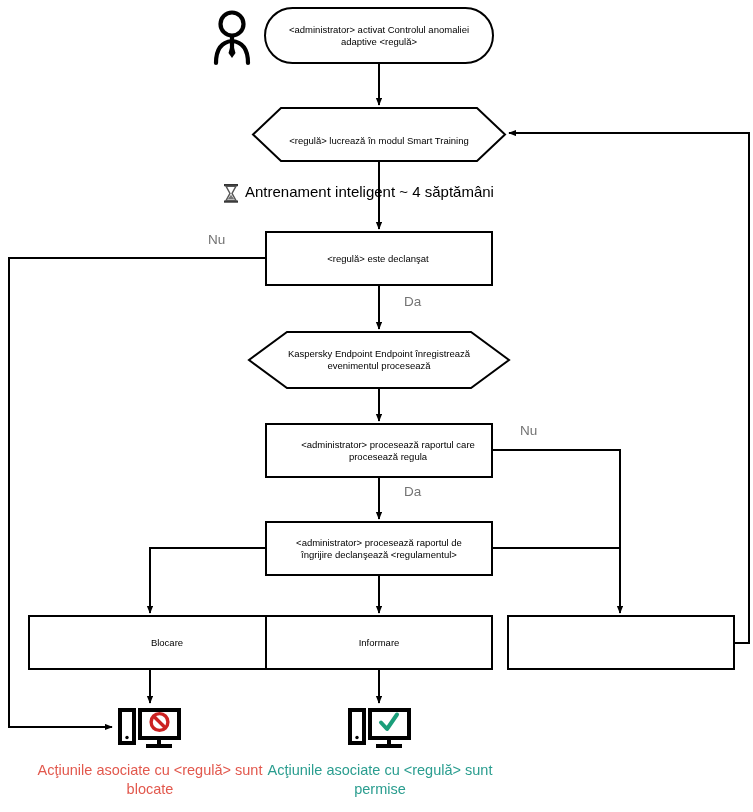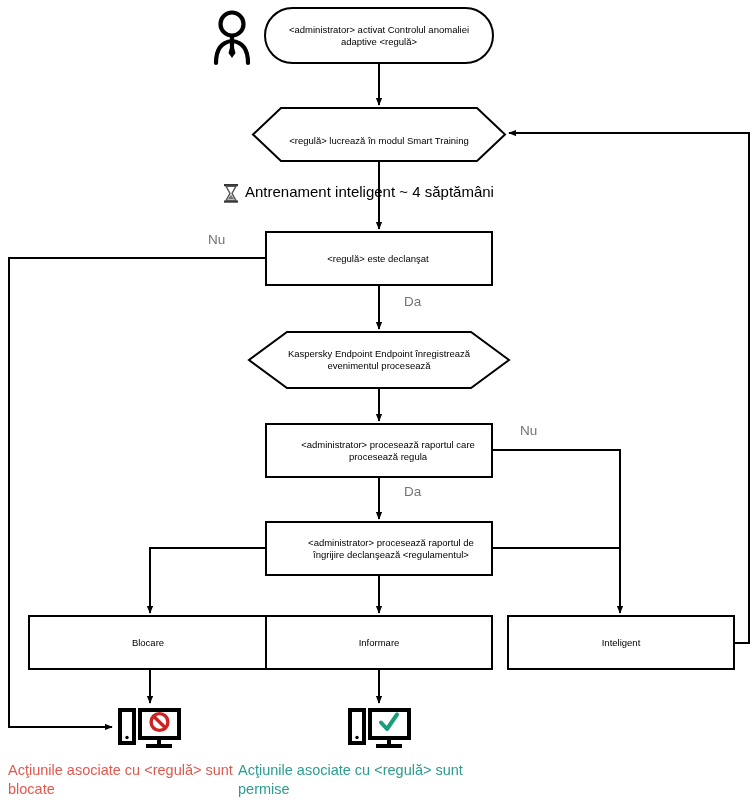--- a/index.html
+++ b/index.html
@@ -47,20 +47,21 @@
   }
   .timer-label {
     position: absolute;
     color: #000000;
     font-size: 15px;
     font-family: "Liberation Sans", sans-serif;
     white-space: nowrap;
   }
   .caption {
     position: absolute;
+    text-align: center;
     font-size: 14.5px;
     font-family: "Liberation Sans", sans-serif;
     line-height: 1.3;
   }
   .caption.blocked { color: #e2584d; }
   .caption.allowed { color: #2a9d8f; }
 </style>
 </head>
 <body>
 
@@ -171,38 +172,35 @@
     </div>
   </div>
 
   <div class="node-text t-box" style="left:268px; top:426px; width:222px; height:49px;margin-left:9px;">
     <div>
       <span>&lt;administrator&gt; procesează raportul care</span><br>
       <span>procesează regula</span>
     </div>
   </div>
 
-  <div class="node-text t-box" style="left:268px; top:524px; width:222px; height:49px;padding-left:12px;">
+  <div class="node-text t-box" style="left:268px; top:524px; width:222px; height:49px;">
     <div>
       <span>&lt;administrator&gt; procesează raportul de</span><br>
       <span>îngrijire declanşează &lt;regulamentul&gt;</span>
     </div>
   </div>
 
-  <div class="node-text t-box" style="left:29px; top:618px; width:238px; height:49px;">
+  <div class="node-text t-box" style="left:48px; top:618px; width:238px; height:49px;">
     <span>Blocare</span>
   </div>
 
   <div class="node-text t-box" style="left:268px; top:618px; width:222px; height:49px;">
     <span>Informare</span>
   </div>
 
-  <div class="node-text t-box" style="left:510px; top:618px; width:222px; height:49px;">
-    <span>Inteligent</span>
-  </div>
 
   <div class="edge-label" style="left:208px; top:232px;">
     <span>Nu</span>
   </div>
 
   <div class="edge-label" style="left:404px; top:294px;">
     <span>Da</span>
   </div>
 
   <div class="edge-label" style="left:520px; top:423px;">

